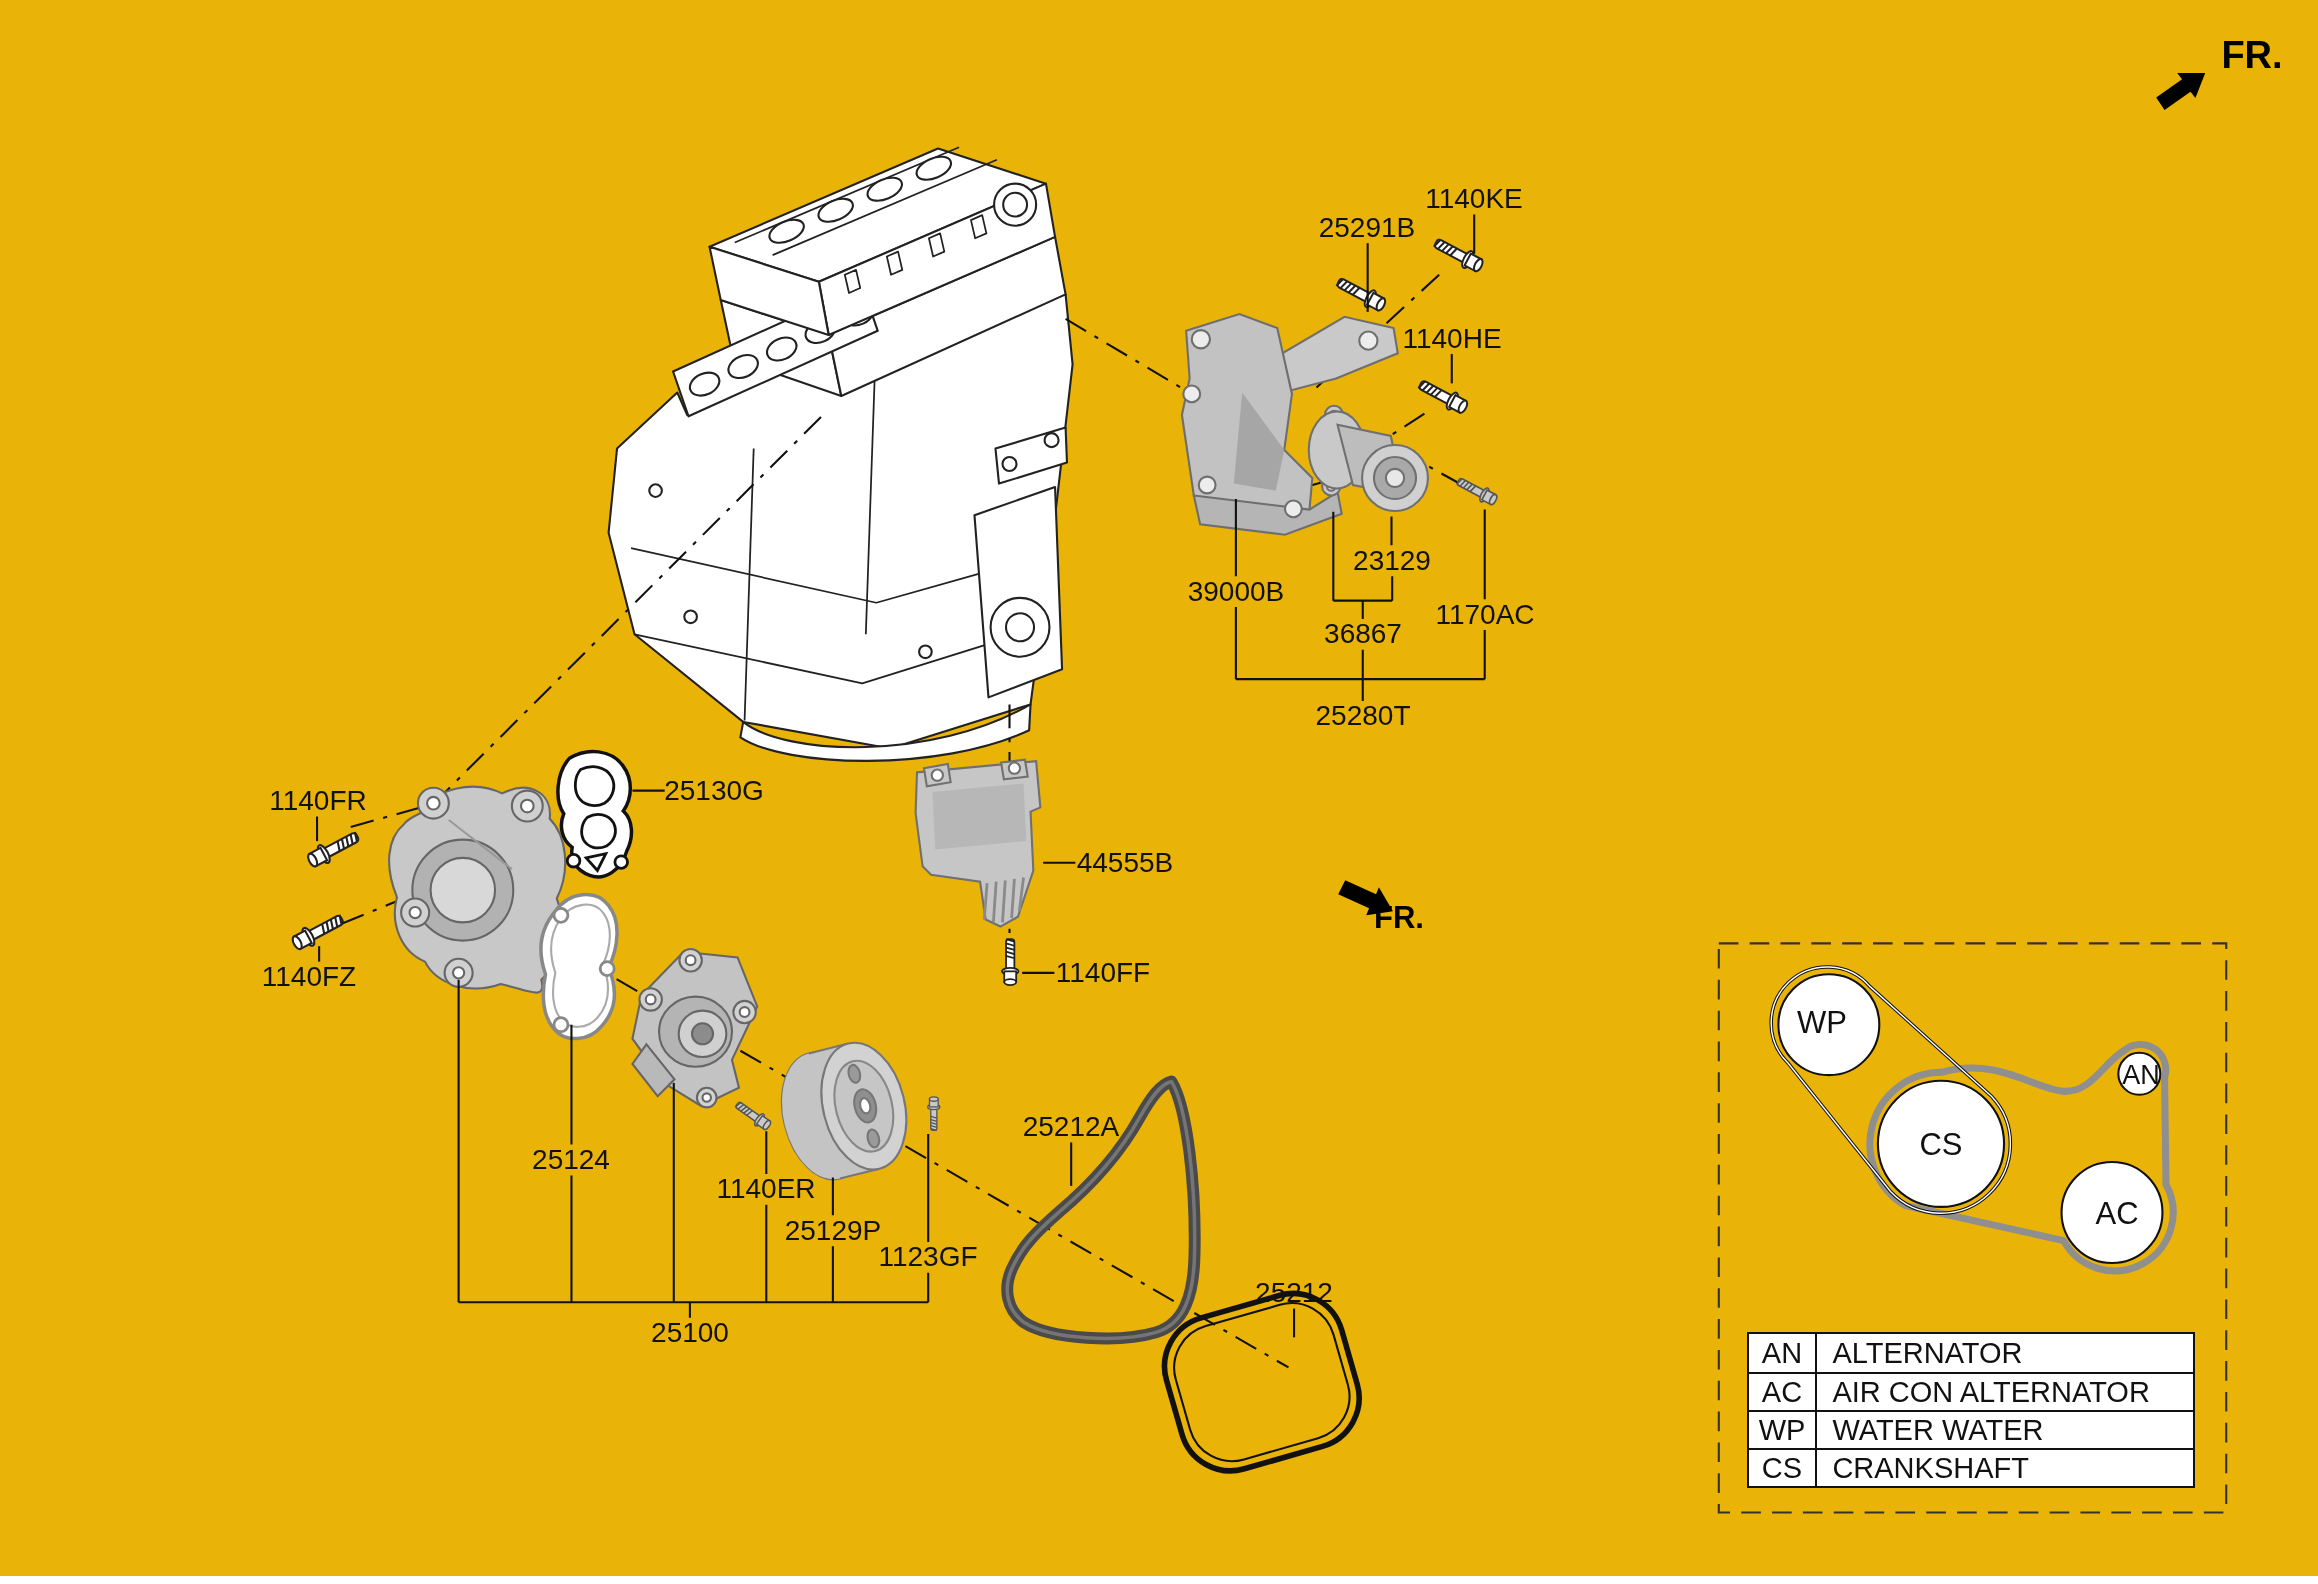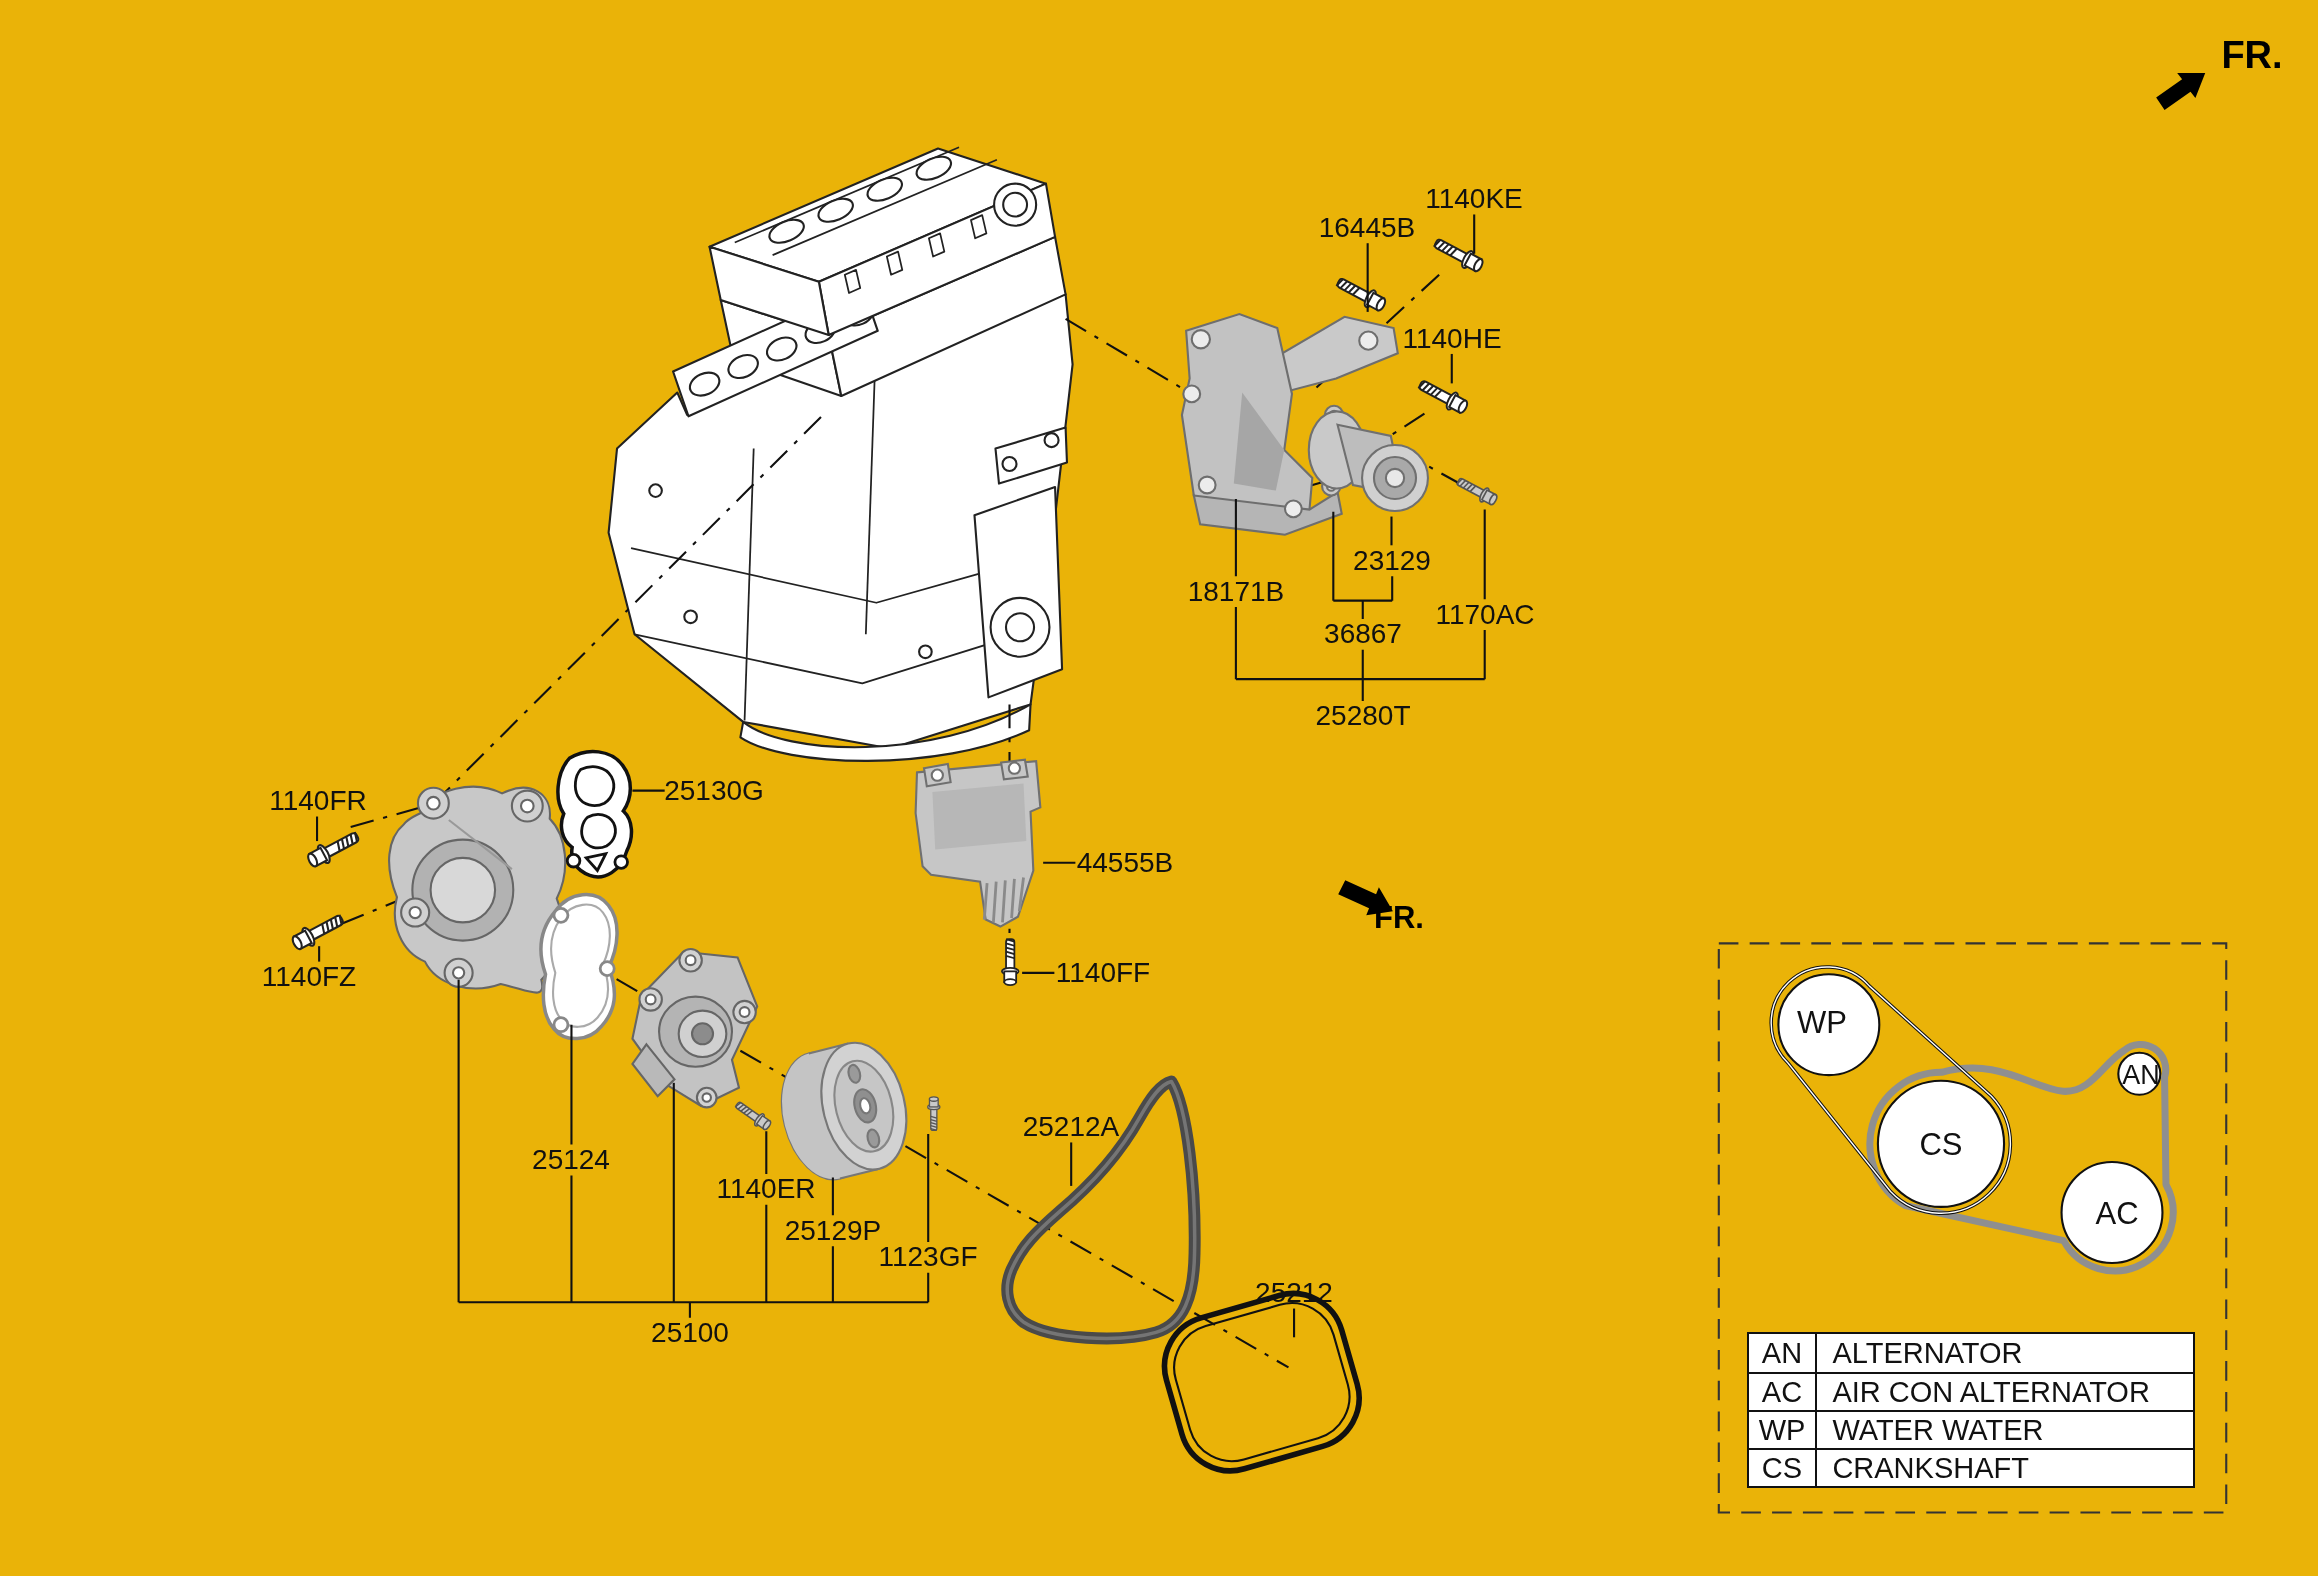--- a/index.html
+++ b/index.html
@@ -271,24 +271,24 @@
     <g fill="none">
       <path d="M2667,1407 L2841,1564 A99,99 0 1 1 2697,1700 L2551,1517 A80,80 0 1 1 2667,1407 Z" stroke="#111" stroke-width="5"></path>
       <path d="M2667,1407 L2841,1564 A99,99 0 1 1 2697,1700 L2551,1517 A80,80 0 1 1 2667,1407 Z" stroke="#fff" stroke-width="2"></path>
     </g>
   </g>
 </svg>
 
 <div class="frlabel fr-top" style="left:2252px;top:55px;">FR.</div>
 <div class="frlabel fr-mid" style="left:1399px;top:918px;">FR.</div>
 
-<div class="plabel" style="left:1367px;top:228px;">16445B</div>
+<div class="plabel" style="left:1367px;top:228px;">25291B</div>
 <div class="plabel" style="left:1474px;top:199px;">1140KE</div>
 <div class="plabel" style="left:1452px;top:339px;">1140HE</div>
-<div class="plabel" style="left:1236px;top:592px;">18171B</div>
+<div class="plabel" style="left:1236px;top:592px;">39000B</div>
 <div class="plabel" style="left:1392px;top:561px;">23129</div>
 <div class="plabel" style="left:1363px;top:634px;">36867</div>
 <div class="plabel" style="left:1485px;top:615px;">1170AC</div>
 <div class="plabel" style="left:1363px;top:716px;">25280T</div>
 <div class="plabel" style="left:714px;top:791px;">25130G</div>
 <div class="plabel" style="left:318px;top:801px;">1140FR</div>
 <div class="plabel" style="left:309px;top:977px;">1140FZ</div>
 <div class="plabel" style="left:1125px;top:863px;">44555B</div>
 <div class="plabel" style="left:1103px;top:973px;">1140FF</div>
 <div class="plabel" style="left:571px;top:1160px;">25124</div>

